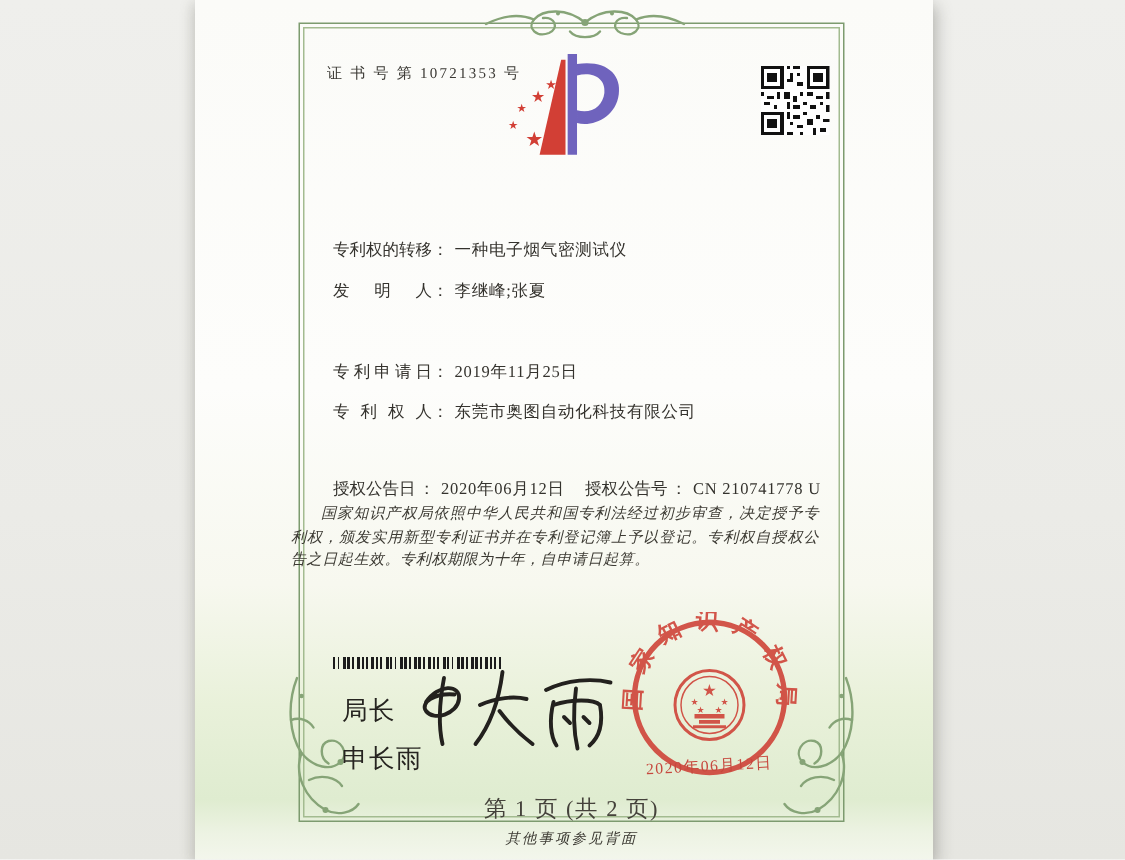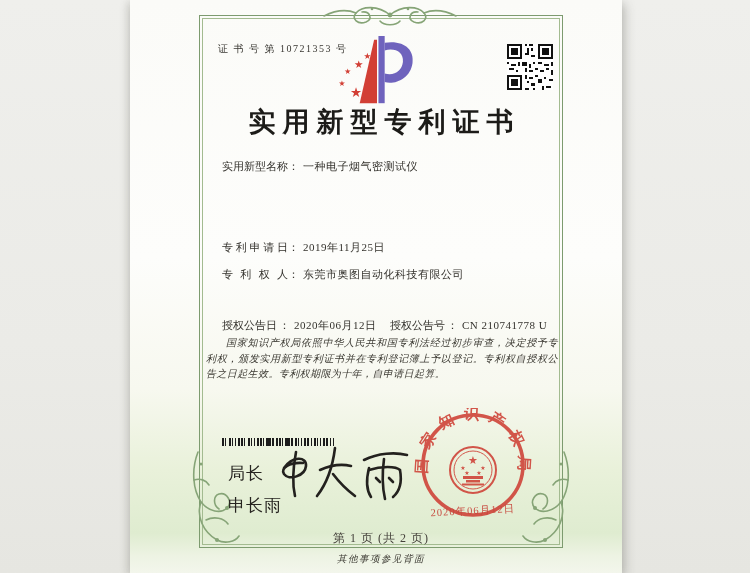--- a/index.html
+++ b/index.html
@@ -27,34 +27,34 @@
     position:absolute;left:69px;top:104px;width:364px;text-align:center;
     font-size:27px;font-weight:700;color:#1c1b18;letter-spacing:7px;text-indent:7px;
   }
   .field{position:absolute;left:92px;font-size:11px;color:#34322d;white-space:nowrap;}
   .flabel{display:inline-block;width:66px;text-align:justify;text-align-last:justify;}
   .fcolon{display:inline-block;margin-right:4px;}
   .fvalue{letter-spacing:.5px;}
   .grant2{position:absolute;left:260px;font-size:11px;color:#34322d;white-space:nowrap;}
   .glabel{margin-right:2px;text-align:center;}
   .body-text{
-    position:absolute;left:76px;top:335px;width:352px;
+    position:absolute;left:64px;top:335px;width:352px;
     font-size:10px;line-height:15.5px;color:#3c3a33;font-style:italic;letter-spacing:.4px;
     text-align:justify;
   }
   .body-text p{margin:0;text-indent:2em;}
   .barcode{
     position:absolute;left:92px;top:438px;width:112px;height:8px;
     background:repeating-linear-gradient(90deg,#1c1c1c 0 1.5px,transparent 1.5px 3px,#1c1c1c 3px 4.2px,transparent 4.2px 6.5px,#1c1c1c 6.5px 8.5px,transparent 8.5px 9.5px);
   }
   .director{position:absolute;left:98px;top:462px;font-size:17px;color:#262420;font-family:"Liberation Sans","DejaVu Sans",sans-serif;}
   .director div{margin-bottom:9px;letter-spacing:1px;}
   .signature{position:absolute;left:142px;top:438px;width:145px;height:72px;}
   .seal{position:absolute;left:283px;top:408px;width:120px;height:120px;}
-  .page-num{position:absolute;left:69px;top:530px;width:364px;text-align:center;font-size:12px;color:#45423b;letter-spacing:1px;}
+  .page-num{position:absolute;left:69px;top:530px;width:364px;text-align:center;font-size:15px;color:#45423b;letter-spacing:1px;}
   .back-note{position:absolute;left:69px;top:553px;width:364px;text-align:center;font-size:9.5px;color:#3c3a33;font-style:italic;letter-spacing:1.5px;}
   svg{display:block;}
 </style>
 </head>
 <body>
 
 <div class="stage">
   <div class="paper">
 
     <div class="frame">
@@ -156,24 +156,26 @@
           <rect x="14" y="16" width="2" height="2"></rect>
         <rect x="17" y="15" width="1" height="1"></rect>
           <rect x="19" y="16" width="2" height="1"></rect>
           <rect x="16" y="19" width="1" height="2"></rect>
         <rect x="18" y="19" width="2" height="1"></rect>
           <rect x="8" y="20" width="2" height="1"></rect>
           <rect x="12" y="20" width="1" height="1"></rect>
       </g>
     </svg>
 
-    <div class="title">实用新型专利证书</div>
 
     <div class="field" style="top:159px;">
-      <span class="flabel">实用新型名称</span><span class="fcolon">：</span><span class="fvalue">一种电子烟气密测试仪</span>
+      <span class="flabel">专利权的转移</span><span class="fcolon">：</span><span class="fvalue">一种电子烟气密测试仪</span>
+    </div>
+    <div class="field" style="top:186px;">
+      <span class="flabel">发明人</span><span class="fcolon">：</span><span class="fvalue">李继峰;张夏</span>
     </div>
     <div class="field" style="top:240px;">
       <span class="flabel">专利申请日</span><span class="fcolon">：</span><span class="fvalue">2019年11月25日</span>
     </div>
     <div class="field" style="top:267px;">
       <span class="flabel">专利权人</span><span class="fcolon">：</span><span class="fvalue">东莞市奥图自动化科技有限公司</span>
     </div>
 
     <div class="field" style="top:318px;">
       <span class="glabel">授权公告日</span><span class="fcolon">：</span><span class="fvalue">2020年06月12日</span>

